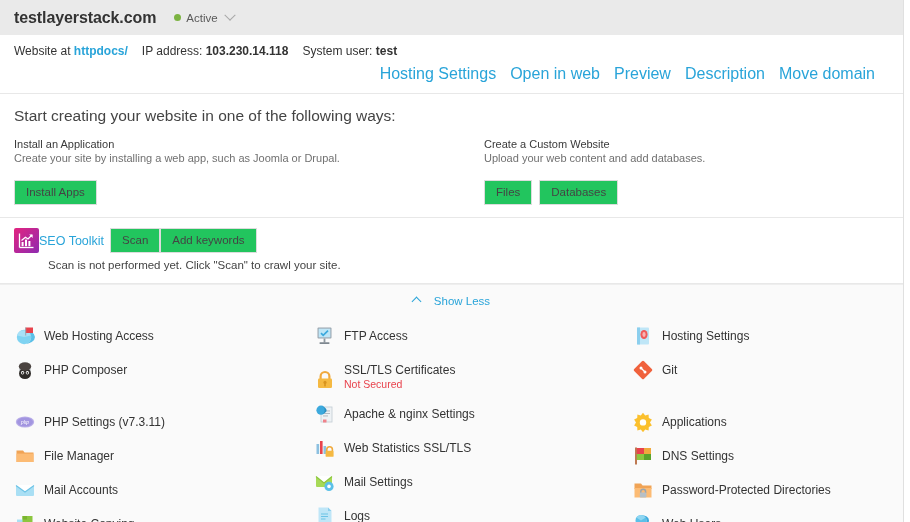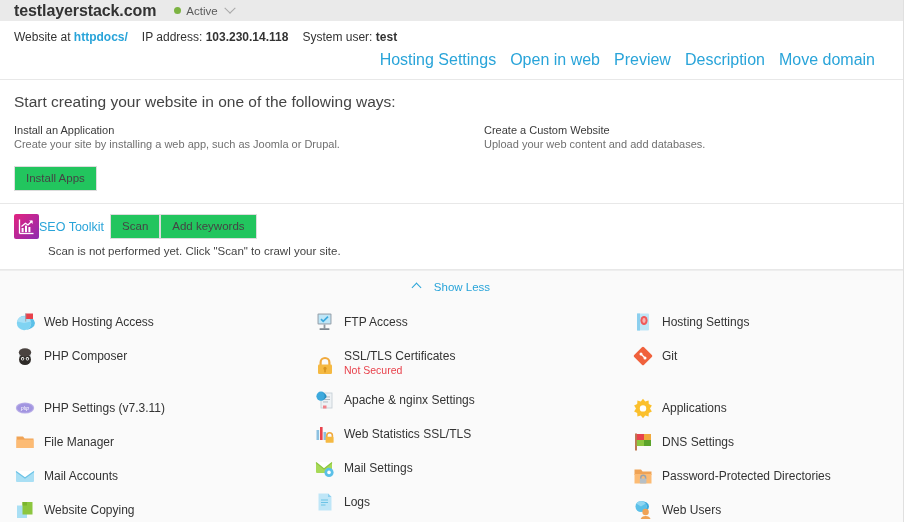--- a/index.html
+++ b/index.html
@@ -22,21 +22,21 @@
     height: 522px;
     background: #ffffff;
     border-right: 1px solid #e0e0e0;
     box-sizing: border-box;
     position: relative;
     overflow: hidden;
   }
 
   
   .titlebar {
-    height: 21px;
+    height: 35px;
     background: #eaeaea;
     display: flex;
     align-items: center;
     padding: 0 14px;
     box-sizing: border-box;
   }
   .domain-title {
     font-size: 16px;
     font-weight: bold;
     color: #333333;
@@ -257,20 +257,24 @@
       <div class="create-col">
         <div class="col-title">Install an Application</div>
         <div class="col-desc">Create your site by installing a web app, such as Joomla or Drupal.</div>
         <div class="btnrow">
           <button class="btn">Install Apps</button>
         </div>
       </div>
       <div class="create-col second">
         <div class="col-title">Create a Custom Website</div>
         <div class="col-desc">Upload your web content and add databases.</div>
+        <div class="btnrow">
+          <button class="btn">Files</button>
+          <button class="btn">Databases</button>
+        </div>
       </div>
     </div>
   </div>
 
   <div class="seo-section">
     <div class="seo-row">
       <span class="seo-icon">
         <svg width="17" height="17" viewBox="0 0 17 17">
           <path d="M1.5 15.5 L1.5 1.5" stroke="#ffffff" stroke-width="1.3" fill="none"></path>
           <path d="M1.5 15.5 L15.5 15.5" stroke="#ffffff" stroke-width="1.3" fill="none"></path>

